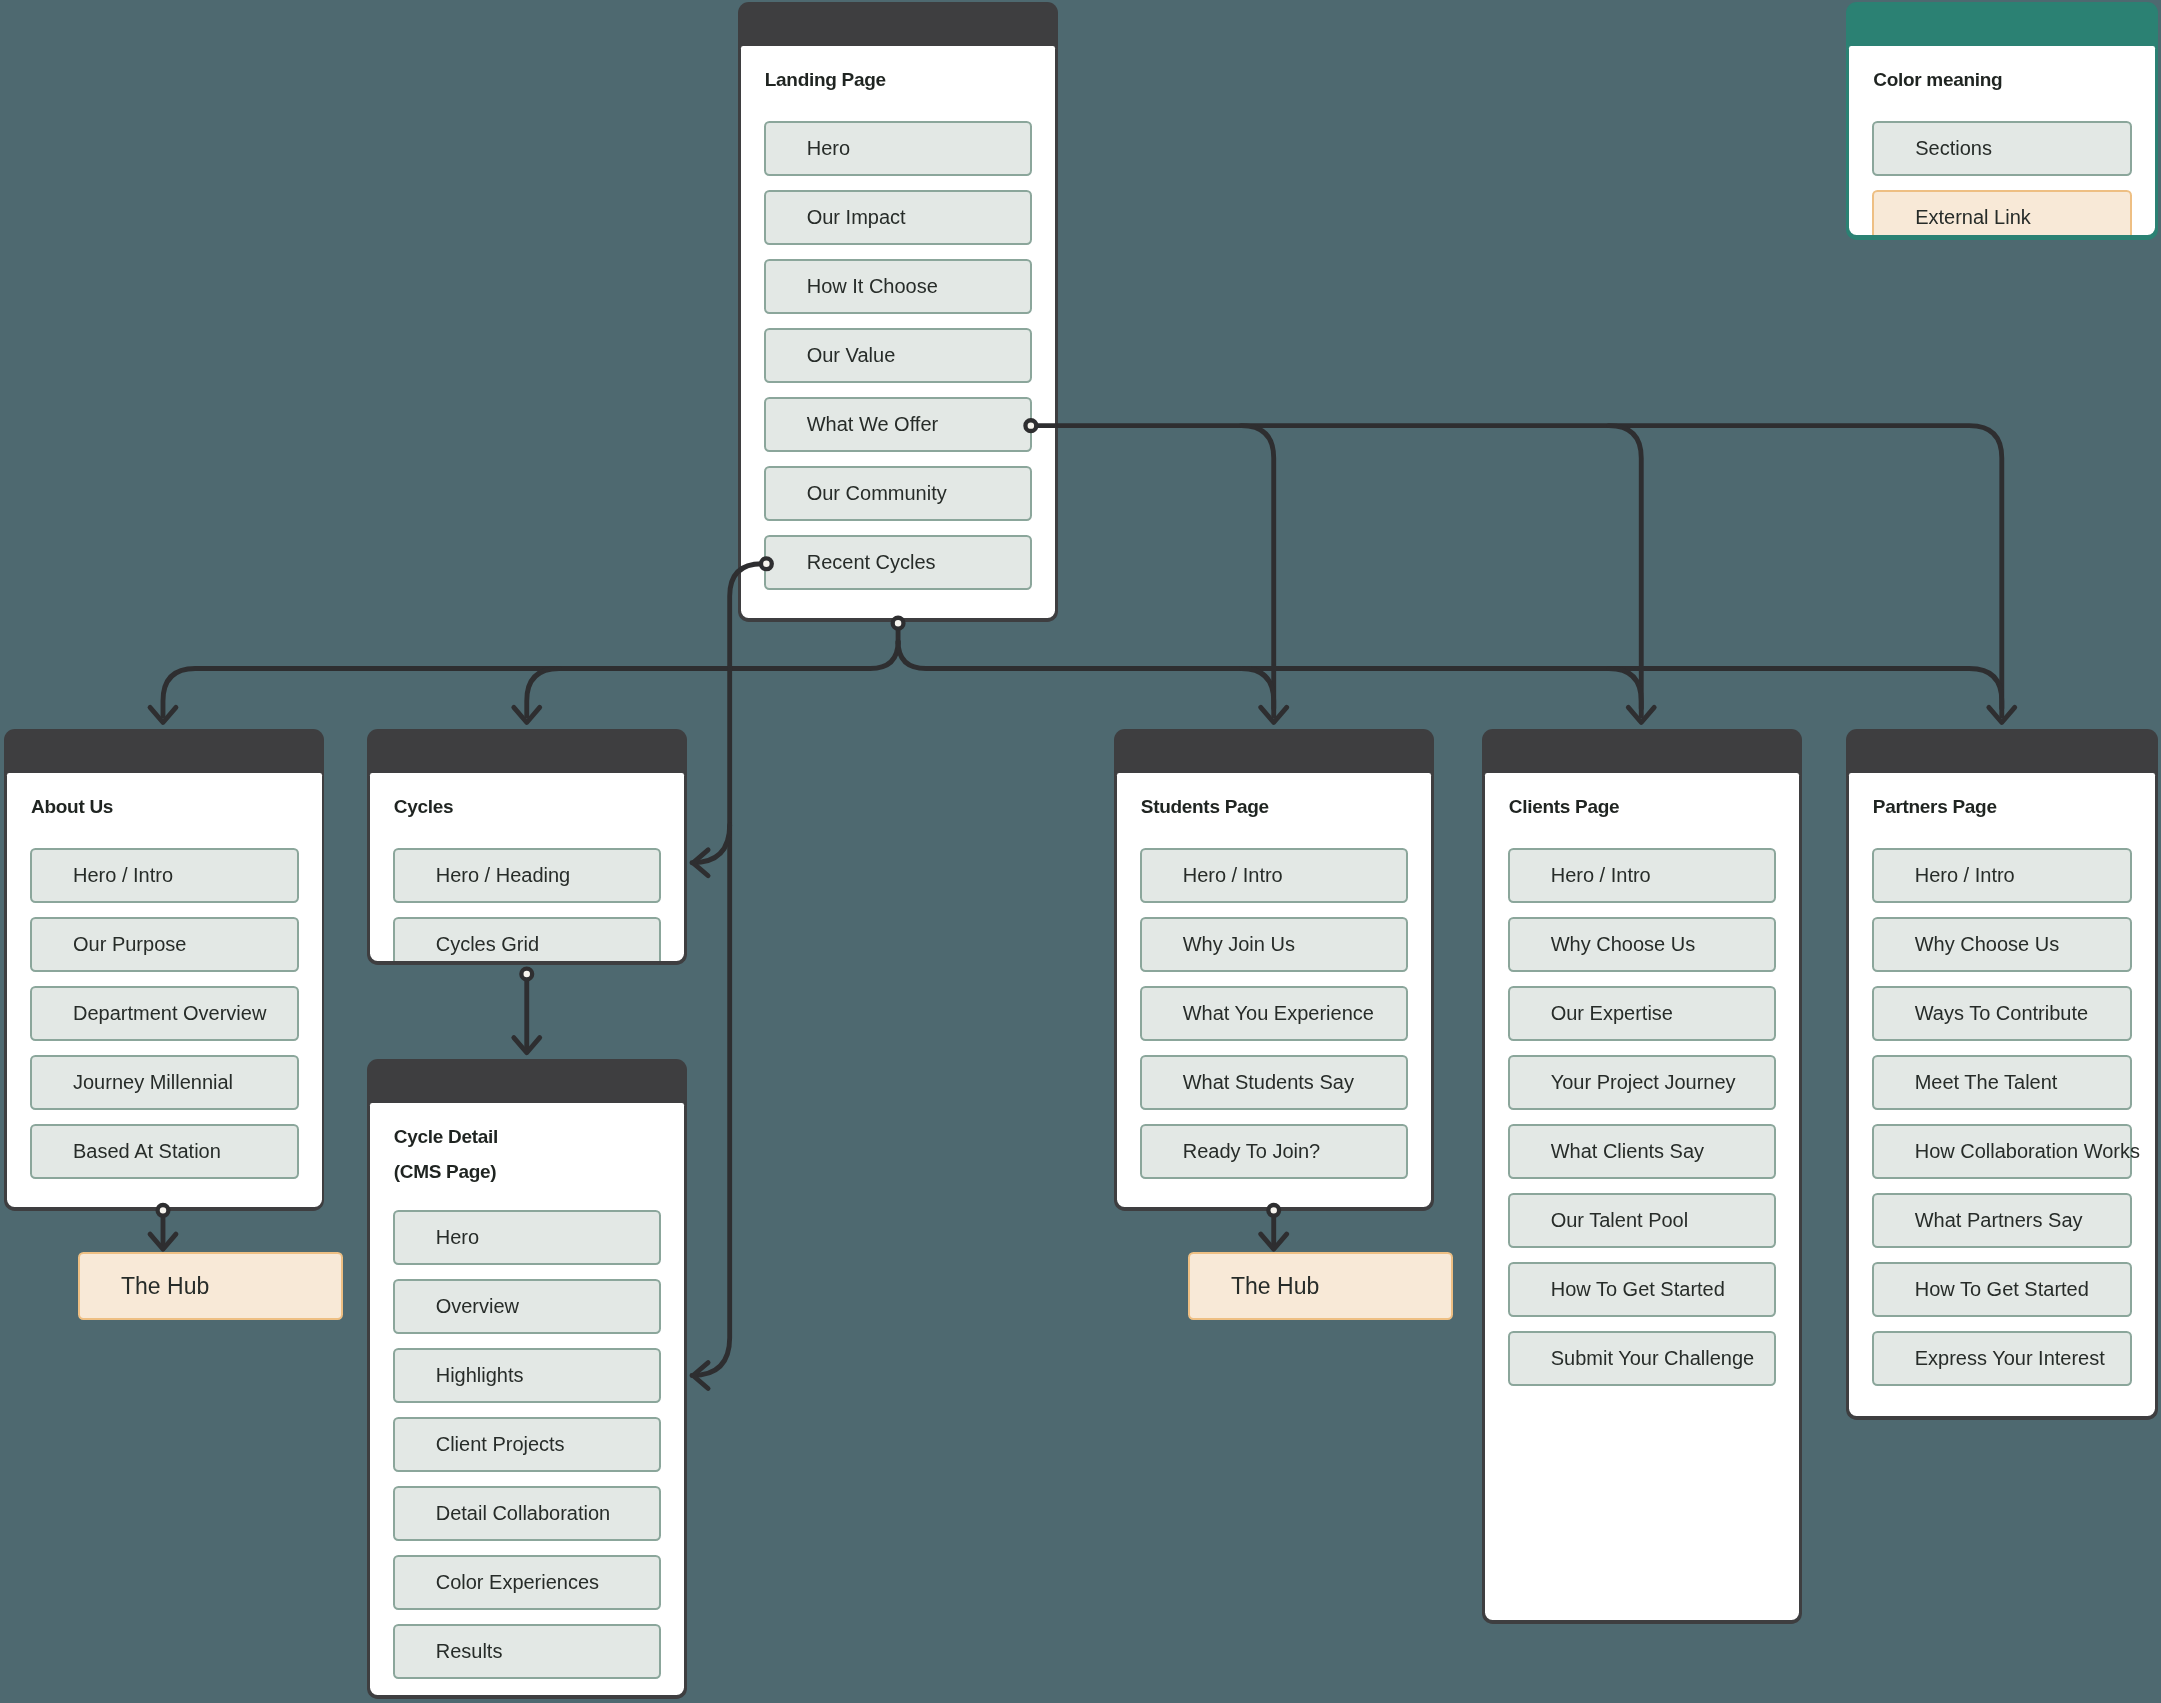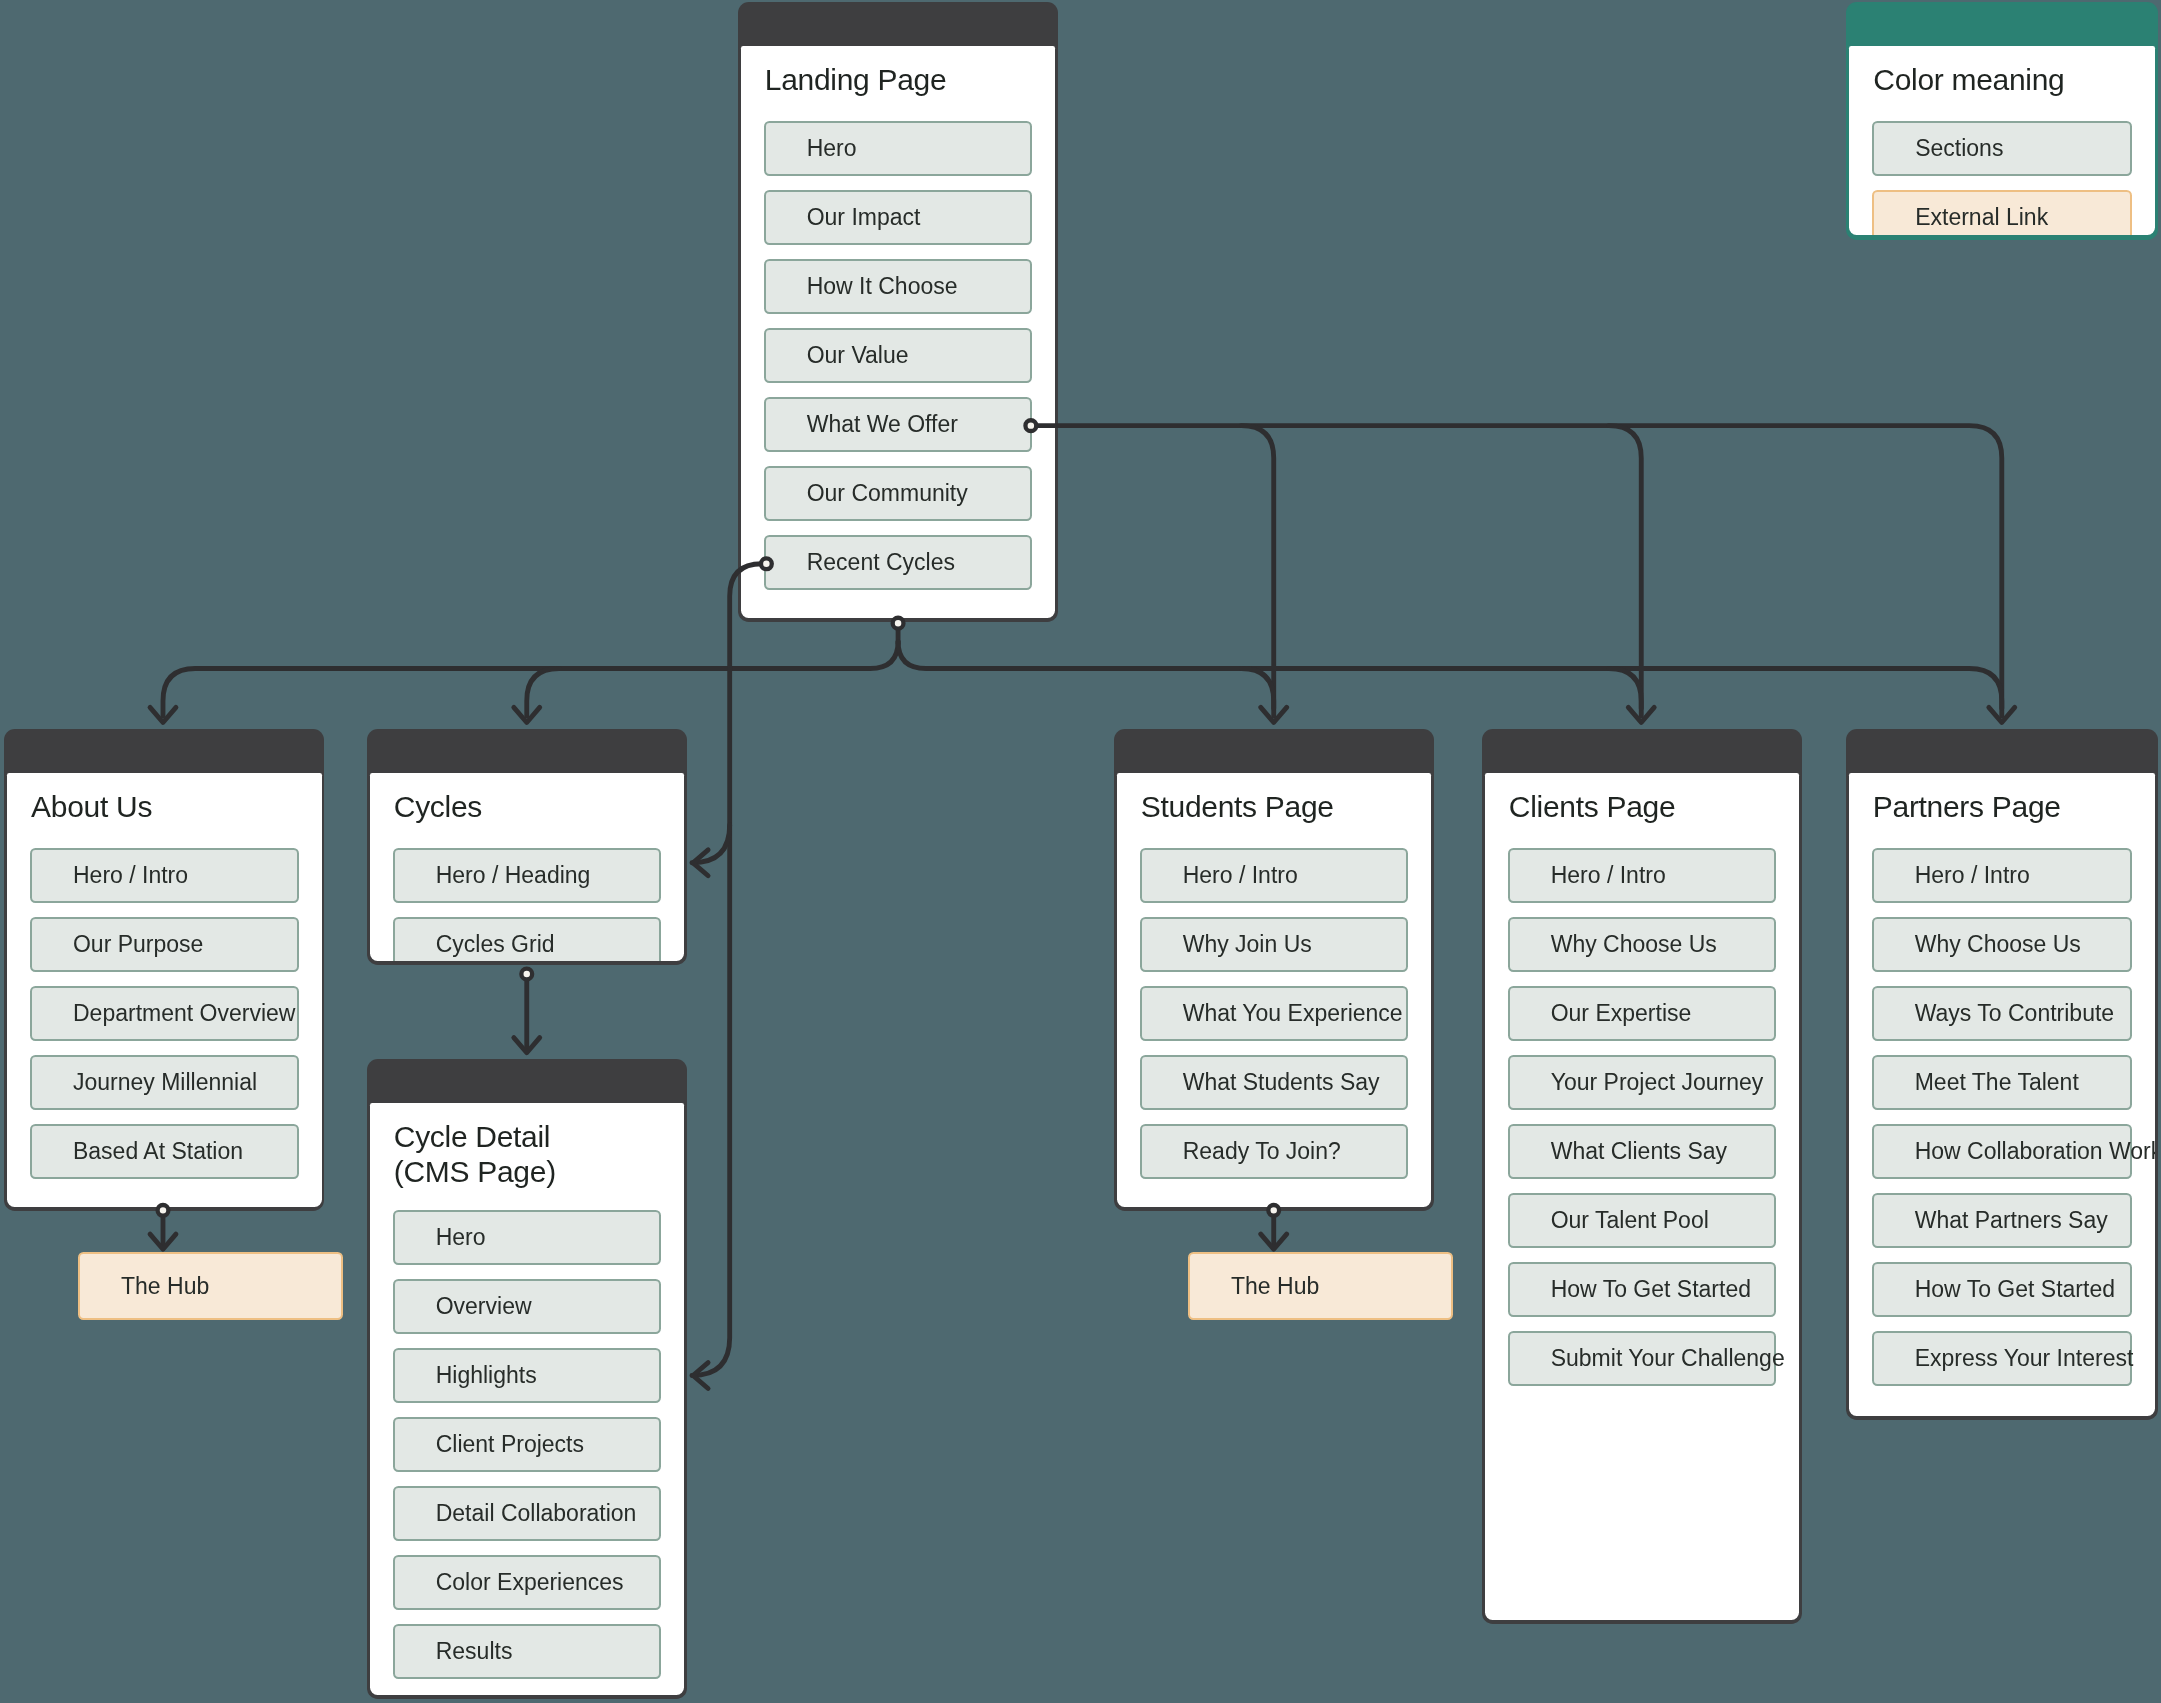--- a/index.html
+++ b/index.html
@@ -27,35 +27,35 @@
     border-radius:2.2px 2.2px 7.6px 7.6px;
     box-sizing:border-box;
     padding:16px 23px 16px 23px;
     height:calc(100% - 44px);
     overflow:hidden;
   }
   .card.teal{background:#2b8173;padding:0 3.2px 5.4px 3.2px;}
   .card.teal .card-body{height:calc(100% - 44px);}
 
   .card-title{
-    font-size:30px;line-height:35px;font-weight:400;
+    font-size:19px;line-height:35px;font-weight:700;
     color:#1f2421;letter-spacing:-0.3px;
     margin:0 0 24px 1.1px;
     white-space:pre-line;
   }
   .card-title.two-line{margin-bottom:20.5px;}
 
   .sec-box{
     box-sizing:border-box;
     height:55px;
     background:#e3e8e5;
     border:2.2px solid #8ba69b;
     border-radius:5.4px;
     margin-bottom:14px;
-    font-size:23px;
+    font-size:20px;
     color:#272c29;
     line-height:51px;
     padding-left:41px;
     white-space:nowrap;
   }
   .sec-box:last-child{margin-bottom:0;}
 
   .hub-style{
     background:#f8e9d7 !important;
     border-color:#eebf83 !important;

